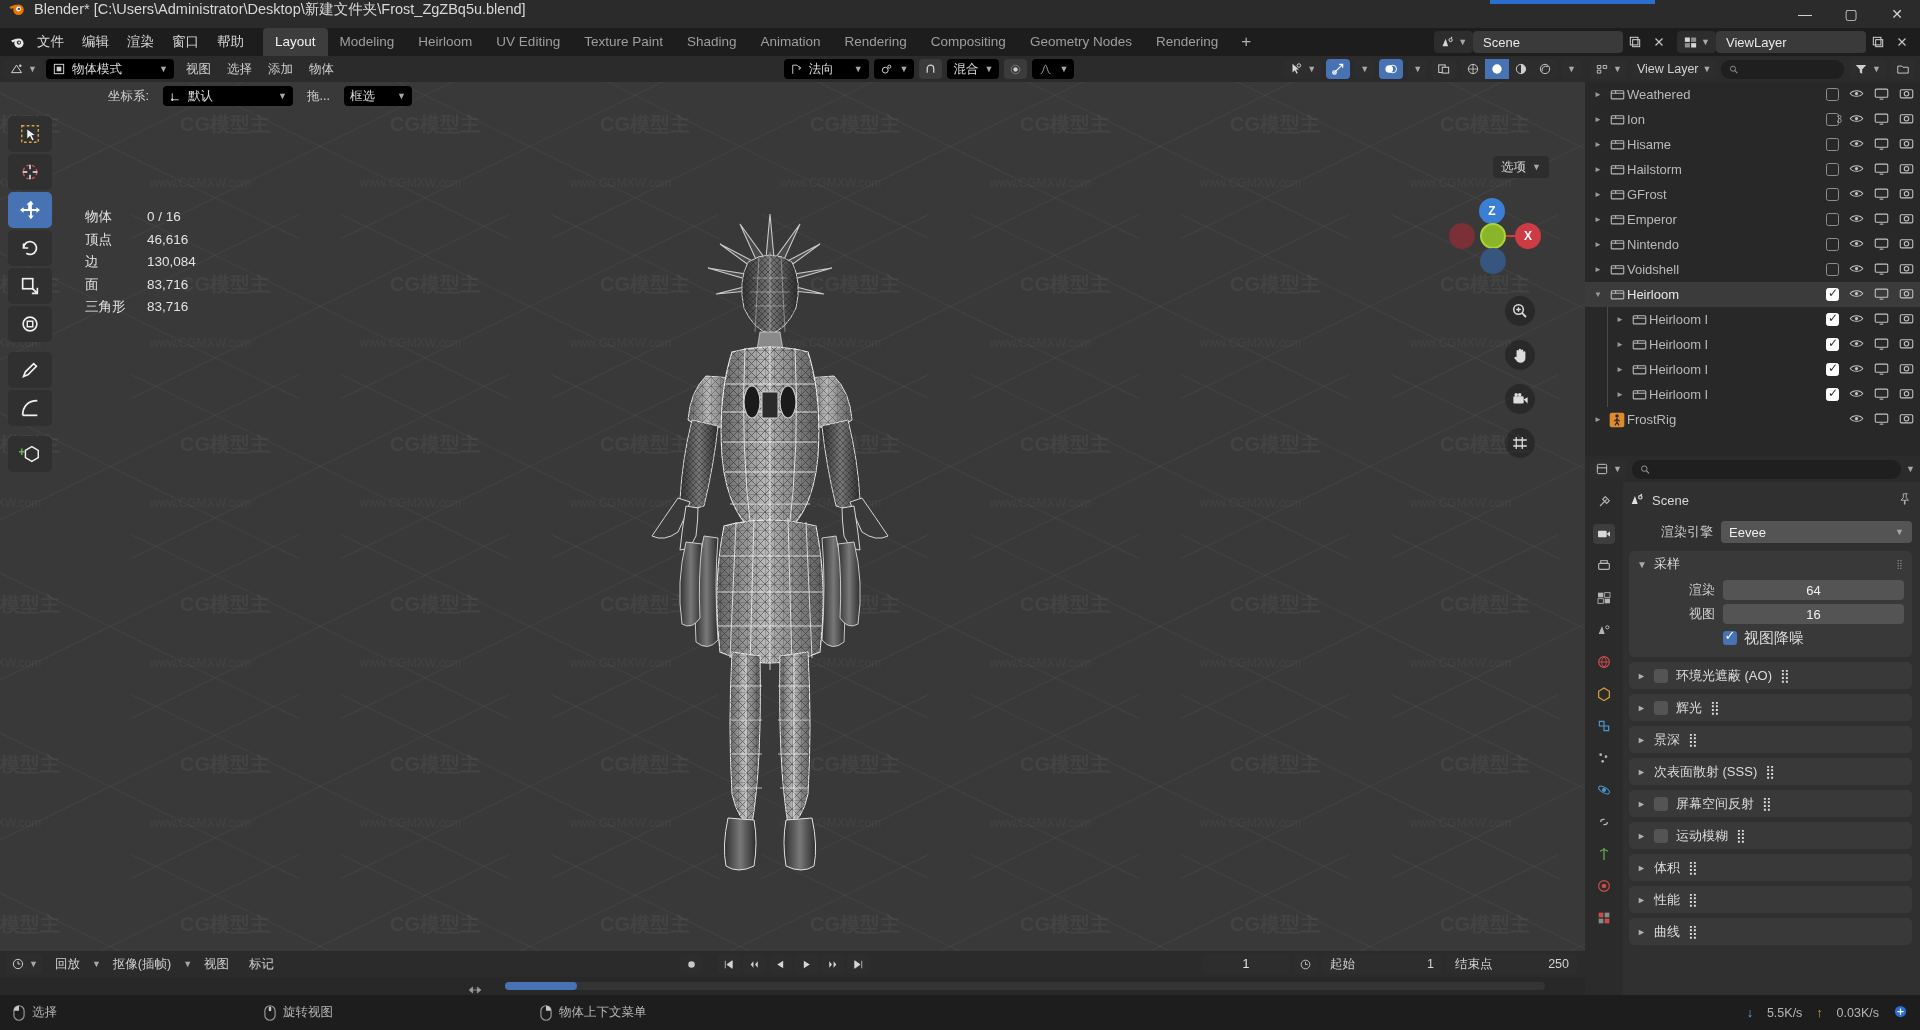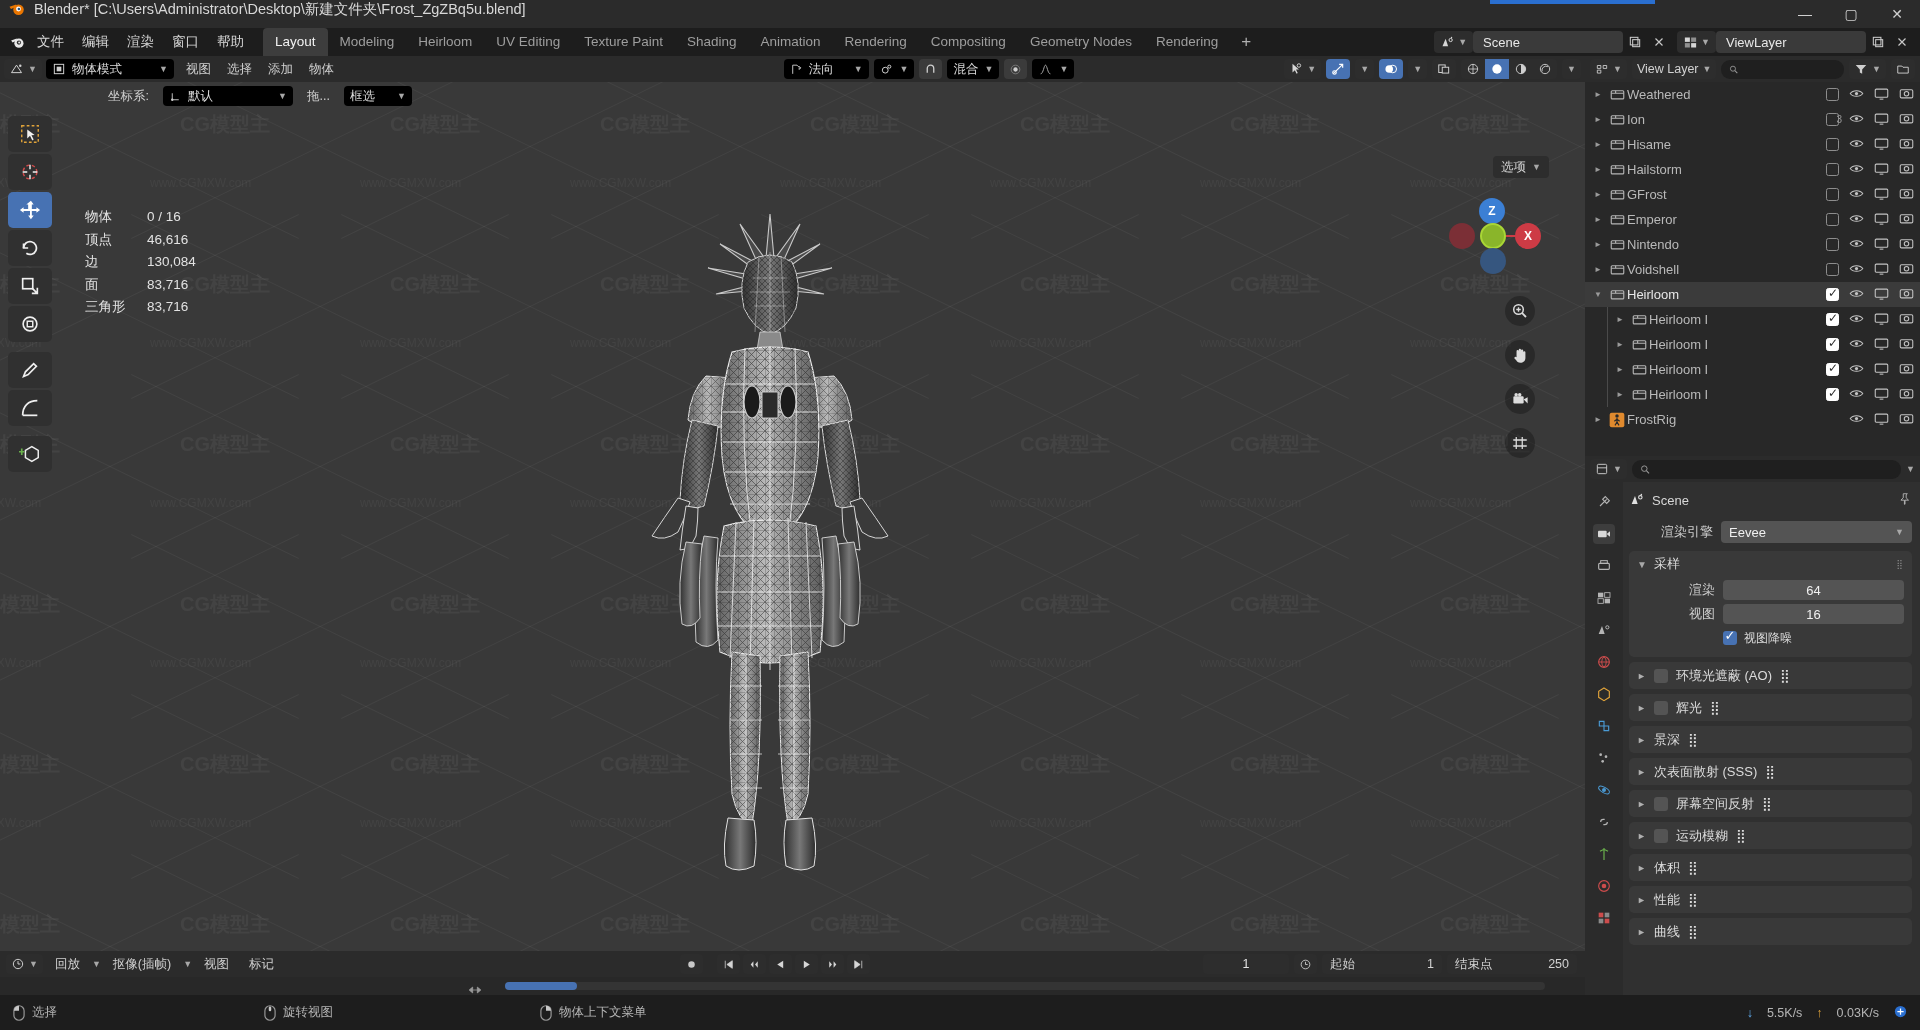--- a/index.html
+++ b/index.html
@@ -165,21 +165,21 @@
   .panel { background:#393939; border-radius:5px; margin-top:7px; padding: 0; }
   .panel-hd { height:26px; display:flex; align-items:center; gap:7px; padding:0 8px; font-size:13px;
               color:#dcdcdc; position:relative; }
   .panel-hd .grip { position:absolute; right:8px; color:#828282; font-size:9px; letter-spacing:1px;
                     line-height:5px; }
   .panel-body { padding: 2px 8px 8px 8px; }
   .val-row { display:flex; align-items:center; gap:8px; height:22px; margin-bottom:2px; }
   .val-lbl { width:78px; text-align:right; font-size:13px; color:#cfcfcf; }
   .val-field { flex:1; height:20px; background:#545454; border-radius:4px; display:flex; align-items:center;
                justify-content:center; font-size:13px; color:#f0f0f0; }
-  .chk-row { display:flex; align-items:center; gap:7px; padding-left:86px; height:22px; font-size:12px;
+  .chk-row { display:flex; align-items:center; gap:7px; padding-left:86px; height:22px; font-size:15px;
              color:#dcdcdc; }
   .bluechk { width:14px; height:14px; background:#4772b3; border-radius:3px; position:relative; }
   .bluechk::after { content:"✓"; position:absolute; left:1.5px; top:-3.5px; font-size:13px; color:#fff;
                     font-weight:bold; }
   .greychk { width:14px; height:14px; background:#545454; border-radius:3px; }
   .coll-row { background:#393939; border-radius:5px; height:27px; display:flex; align-items:center;
               gap:8px; padding:0 8px; margin-top:5px; font-size:13px; color:#dcdcdc; position:relative; }
   .arrow-r { font-size:9px; color:#b0b0b0; }
 </style>
 </head>

